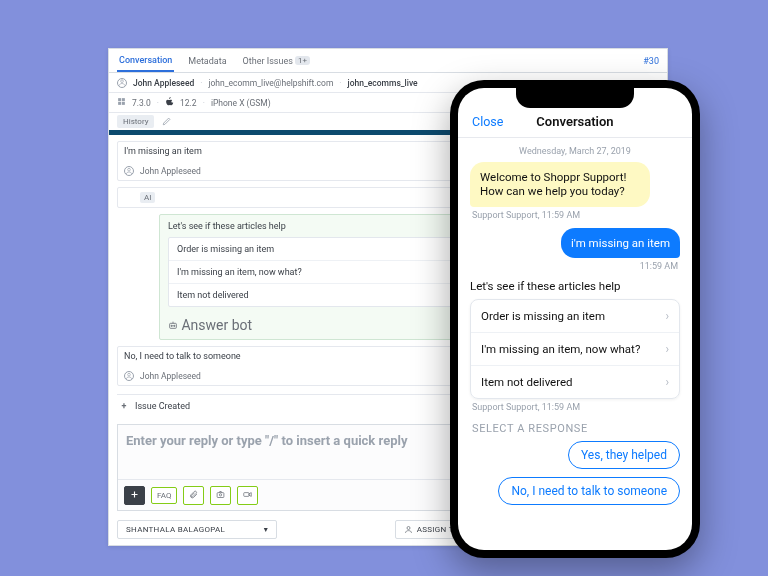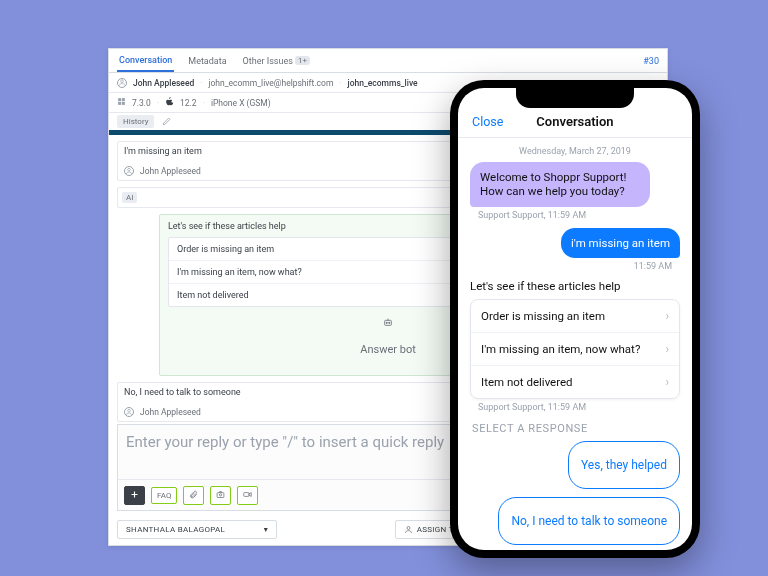--- a/index.html
+++ b/index.html
@@ -23,36 +23,36 @@
   
   .histrow { display: flex; align-items: center; gap: 8px; height: 22px; padding: 0 8px; border-bottom: 5px solid #0c4a6e; }
   .chip { background: #e9edf2; color: #6a6f77; font-size: 8px; padding: 2px 6px; border-radius: 2px; }
   .pencil { color: #9aa2ad; cursor: pointer; }
   
   .msg { border: 1px solid #e5e8ee; margin: 6px 8px; border-radius: 2px; overflow: hidden; }
   .msg-head { display: flex; align-items: center; gap: 6px; padding: 4px 6px; font-size: 8.5px; color: #6a6f77; }
   .msg-head .timestamp { margin-left: auto; color: #9aa2ad; }
   .msg-body { padding: 4px 6px 6px; color: #3b4048; font-size: 9px; }
   .person-ic { width: 10px; height: 10px; border-radius: 50%; border: 1px solid #9aa2ad; display: inline-flex; align-items: center; justify-content: center; font-size: 6px; color:#9aa2ad; }
-  .ai-row { margin: 6px 8px; padding: 4px 4px; font-size: 9px; color: #3b4048; border: 1px solid #e5e8ee; border-radius: 2px; display:flex; align-items:center; }
+  .ai-row { margin: 6px 8px; padding: 4px 22px; font-size: 9px; color: #3b4048; border: 1px solid #e5e8ee; border-radius: 2px; display:flex; align-items:center; }
   .ai-row .ai-tag { display:inline-block; background:#e9edf2; color:#6a6f77; font-size:8px; border-radius:2px; padding:1px 4px; margin-right:6px;}
   .ai-row .ai-right { margin-left:auto; color:#2d6fdb; font-size:8.5px; }
   .mono-tag { font-family: ui-monospace, Menlo, monospace; }
   .suggest-box { margin: 6px 50px 6px 50px; border: 1px solid #cfe6d3; background: #f4fbf4; border-radius: 2px; }
   .suggest-head { padding: 6px 8px; color: #3b4048; font-size: 9px; }
   .art-list { background: #fff; margin: 0 8px 6px; border: 1px solid #e3e7ed; border-radius: 2px; }
   .art-list .art-row { display:flex; align-items:center; padding: 6px 8px; font-size: 9px; color:#3b4048; border-bottom: 1px solid #eef1f5; }
   .art-list .art-row:last-child { border-bottom:none; }
-  .suggest-foot { display:flex; align-items:center; padding: 4px 8px 6px; color: #6a6f77; font-size: 11px; flex-direction: column; }
+  .suggest-foot { display:flex; align-items:center; padding: 4px 8px 6px; color: #6a6f77; font-size: 14px; }
   .suggest-foot .when { margin-left:auto; color:#9aa2ad;}
   .mini-expand { display:flex; align-items:center; gap:6px; font-size:9px; color:#3b4048; margin: 8px 8px 0; padding: 6px 2px; border-top:1px solid #e5e8ee;}
   .mini-expand .plus { color:#6a6f77; font-weight:bold; width:10px; text-align:center;}
   
   .composer { position:absolute; left:8px; right:8px; bottom: 34px; border:1px solid #d8dde3; background:#fcfcfd;}
-  .composer .placeholder { padding: 8px 8px 28px; font-size: 15px; color: #9aa2ad; height: 54px; }
+  .composer .placeholder { padding: 8px 8px 28px; font-size: 13px; color: #9aa2ad; height: 54px; font-weight: bold; }
   .composer .tools { display:flex; align-items:center; gap:6px; padding:4px 6px; border-top:1px solid #e5e8ee;}
   .tool-btn { border:1px solid #84cc16; background:#fff; color:#6a6f77; font-size:8px; border-radius:2px; padding:3px 5px; cursor:pointer;}
   .tool-btn.dark { background:#3b4048; color:#fff; border-color:#3b4048;}
   .tools .right { margin-left:auto; display:flex; gap:6px;}
   .reply-btn { border:1px solid #2d6fdb; color:#2d6fdb; background:#fff; font-size:8.5px; letter-spacing:0.4px; padding:4px 8px; border-radius:2px; cursor:pointer;}
   .send-square { width:26px; height:22px; background: repeating-linear-gradient(45deg,#d6e4fb,#d6e4fb 2px,#c3d7f7 2px,#c3d7f7 4px); border-radius:2px;}
   
   .footerbar { position:absolute; left:8px; right:8px; bottom:6px; display:flex; gap:6px; align-items:flex-start;}
   .select-pill { border:1px solid #d8dde3; background:#fff; font-size:8px; letter-spacing:0.3px; padding:4px 8px; border-radius:2px; color:#3b4048; display:flex; align-items:center; gap:4px; cursor:pointer;}
   .spacer { flex: 1 1 auto; }
@@ -61,30 +61,30 @@
   .phone { position:absolute; right: 68px; top: 80px; width: 250px; height: 478px;
     background:#000; border-radius: 34px; padding: 8px; box-shadow: 0 14px 36px rgba(0,0,0,0.35);}
   .phone-screen { background:#fff; width:100%; height:100%; border-radius: 26px; overflow:hidden; position:relative;}
   .notch { position:absolute; top:0; left:50%; transform:translateX(-50%); width: 118px; height: 20px; background:#000; border-bottom-left-radius:14px; border-bottom-right-radius:14px; z-index:3;}
   .ph-header { height: 50px; border-bottom: 1px solid #e7e9ee; display:flex; align-items:flex-end; padding: 0 14px 8px; font-size: 13px;}
   .ph-header .close { color:#0d7bff; font-size:12.5px; cursor:pointer;}
   .ph-header .title { position:absolute; left:0; right:0; text-align:center; font-weight:600; color:#111; pointer-events:none;}
   .ph-body { padding: 6px 12px 0; font-size: 11px; color:#111; position:absolute; top:50px; bottom:0; left:0; right:0; overflow:hidden;}
   .date-line { text-align:center; color:#9aa2ad; font-size:9px; margin: 2px 0 6px;}
   .bubble { max-width: 180px; padding: 8px 10px; border-radius: 14px; font-size: 11.5px; line-height:1.25; }
-  .bubble.bot { background:#c4b5fd; color:#111; border-bottom-left-radius: 4px; }
+  .bubble.bot { background:#fef9c3; color:#111; border-bottom-left-radius: 4px; }
   .bubble.user { background:#0d7bff; color:#fff; border-bottom-right-radius: 4px; margin-left:auto;}
-  .stamp { font-size: 9px; color:#9aa2ad; margin: 3px 8px 8px; }
+  .stamp { font-size: 9px; color:#9aa2ad; margin: 3px 2px 8px; }
   .stamp.right { text-align:right; }
   .help-card { border:1px solid #e3e7ed; border-radius:8px; overflow:hidden; box-shadow: 0 1px 3px rgba(0,0,0,0.06);}
   .help-card .row { display:flex; align-items:center; justify-content:space-between; padding: 9px 10px; font-size: 11.5px; color:#111; border-top:1px solid #eef1f5; cursor:pointer;}
   .help-card .row:first-child { border-top:none;}
   .help-card .chev { color:#b6bcc6; font-size:12px;}
   .select-resp { text-align:left; color:#9aa2ad; font-size:11px; letter-spacing:0.6px; margin: 10px 2px 6px;}
-  .pill { display:block; text-align:center; float:right; clear:both; border:1.5px solid #0d7bff; color:#0d7bff; font-size:12px; border-radius: 18px; padding:16px 12px; margin: 0 0 8px 0; cursor:pointer;}
+  .pill { display:block; text-align:center; float:right; clear:both; border:1.5px solid #0d7bff; color:#0d7bff; font-size:12px; border-radius: 18px; padding:6px 12px; margin: 0 0 8px 0; cursor:pointer;}
 </style>
 </head>
 <body>
 
 <div class="dashboard">
 
   <div class="tabs">
     <div class="tab active">Conversation</div>
     <div class="tab">Metadata</div>
     <div class="tab">

